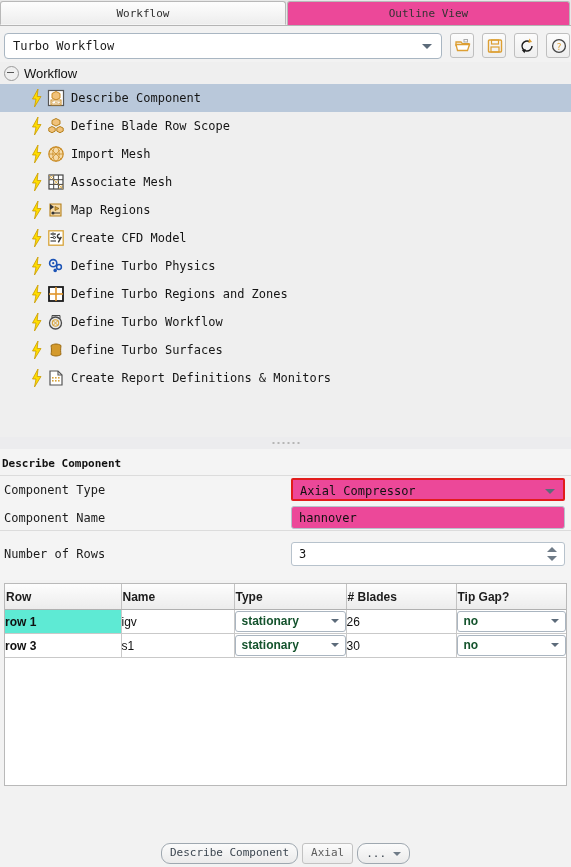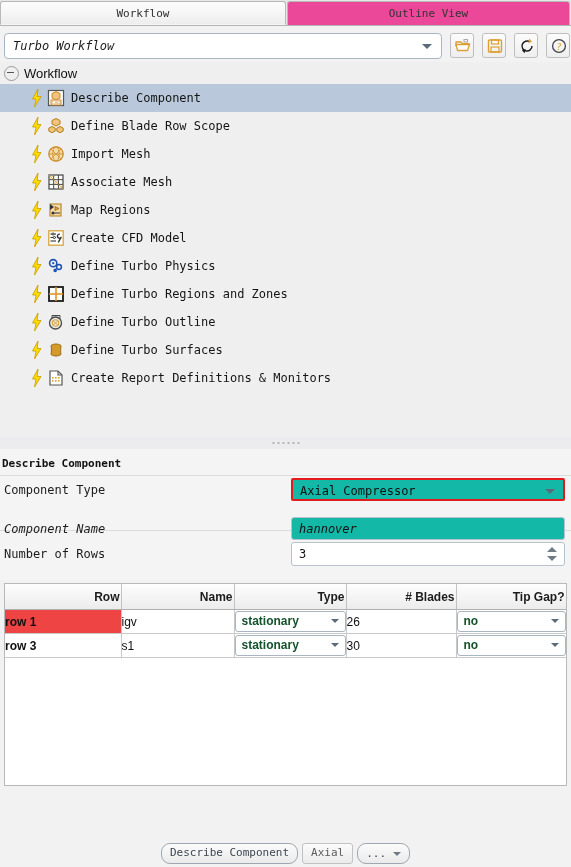--- a/index.html
+++ b/index.html
@@ -44,21 +44,21 @@
   }
   .tab.inactive {
     width: 283px;
     background: #ec4899;
     color: #333;
     margin-left: 1px;
   }
 
   
   .wfrow {
-    position: absolute; top: 33px; left: 0; width: 485px; height: 28px; font-style: italic;
+    position: absolute; top: 33px; left: 0; width: 485px; height: 28px;
   }
   .wf-combo {
     position: absolute; left: 4px; top: 0; width: 438px; height: 26px;
     background: #fff;
     border: 1px solid #a9b6c2;
     border-radius: 4px;
     box-sizing: border-box;
   }
   .wf-combo .txt {
     position: absolute; left: 8px; top: 5px;
@@ -150,21 +150,21 @@
   .prow { position: absolute; left: 0; width: 571px; height: 28px; }
   .plabel {
     position: absolute; left: 4px; top: 7px;
     font-family: "DejaVu Sans Mono", monospace;
     font-size: 12px; color: #1b1b1b;
     white-space: nowrap;
   }
   .pfield {
     position: absolute; left: 291px; top: 2px; width: 274px; height: 23px;
     box-sizing: border-box;
-    background: #14b8a6;
+    background: #ec4899;
     border: 1px solid #b7c2cc;
     border-radius: 3px;
   }
   .pfield.redout {
     border: 2px solid #e21c1c;
     border-radius: 2px;
   }
   .pfield .val {
     position: absolute; left: 7px; top: 4px;
     font-family: "DejaVu Sans Mono", monospace;
@@ -198,39 +198,39 @@
     overflow: hidden;
   }
   table.grid { border-collapse: collapse; width: 561px; table-layout: fixed; }
   table.grid th {
     height: 23px;
     background: linear-gradient(to bottom,#fdfdfd,#ececec);
     border-right: 1px solid #c2c2c2;
     border-bottom: 1px solid #b0b0b0;
     font-family: "Liberation Sans", sans-serif;
     font-size: 12px; font-weight: bold; color: #1c1c1c;
-    text-align: right;
+    text-align: left;
   }
   table.grid td {
     height: 23px;
     border-right: 1px solid #c9c9c9;
     border-bottom: 1px solid #c9c9c9;
     font-family: "Liberation Sans", sans-serif;
     font-size: 12px; color: #101010;
     padding: 0;
     background: #fff;
     vertical-align: middle;
   }
   td.rowhdr {
     background: #c6c6c6;
     font-weight: bold;
     padding-left: 6px;
     border-right: 1px solid #9d9d9d;
   }
-  td.rowhdr.sel { background: #ef4444; }
+  td.rowhdr.sel { background: #5eead4; }
   td .plain { }
   td.celldrop { padding: 0 2px; }
   .minidrop {
     position: relative; height: 19px; margin: 1px 0;
     background: #fff; border: 1px solid #aab5c0; border-radius: 3px;
   }
   .minidrop .mv {
     position: absolute; left: 6px; top: 2px;
     font-family: "Liberation Sans", sans-serif;
     font-size: 12px; font-weight: bold; color: #14532d;
@@ -424,21 +424,21 @@
     <div class="titem">
       <svg class="bolt" width="14" height="20" viewBox="0 0 14 20">
         <path d="M8 1 L2.5 11 H6 L4.5 19 L11 8.5 H7.2 Z" fill="#ffdd00" stroke="#c99a00" stroke-width="0.8"></path>
       </svg>
       <svg class="ticon" viewBox="0 0 18 18">
         <path d="M5 2.5 h8 v3 h-8 z" fill="#e8e8e8" stroke="#4a4a4a" stroke-width="1"></path>
         <circle cx="8.5" cy="10" r="6" fill="#e9e9e9" stroke="#4a4a4a" stroke-width="1.3"></circle>
         <circle cx="8.5" cy="10" r="3.2" fill="none" stroke="#d8a43a" stroke-width="1.1"></circle>
         <path d="M6.2 7.7 L10.8 12.3 M10.8 7.7 L6.2 12.3" stroke="#d8a43a" stroke-width="1"></path>
       </svg>
-      <span class="tlabel">Define Turbo Outline</span>
+      <span class="tlabel">Define Turbo Workflow</span>
     </div>
 
     <div class="titem">
       <svg class="bolt" width="14" height="20" viewBox="0 0 14 20">
         <path d="M8 1 L2.5 11 H6 L4.5 19 L11 8.5 H7.2 Z" fill="#ffdd00" stroke="#c99a00" stroke-width="0.8"></path>
       </svg>
       <svg class="ticon" viewBox="0 0 18 18">
         <path d="M4 4.5 c3-2 7-2 10 0 c-0.5 4 -0.5 6 0 9 c-3 2 -7 2 -10 0 c0.6-3 0.6-6 0-9 z" fill="#d49a2c" stroke="#9b6a12" stroke-width="1"></path>
       </svg>
       <span class="tlabel">Define Turbo Surfaces</span>
@@ -479,21 +479,21 @@
     <div class="sechdr">Describe Component</div>
 
     <div class="propbox">
       <div class="prow" style="top:0px;">
         <span class="plabel">Component Type</span>
         <div class="pfield redout">
           <span class="val">Axial Compressor</span>
           <span class="caret-dn"></span>
         </div>
       </div>
-      <div class="prow" style="top:39px;font-style:italic;">
+      <div class="prow" style="top:28px;">
         <span class="plabel">Component Name</span>
         <div class="pfield">
           <span class="val">hannover</span>
         </div>
       </div>
     </div>
 
     <div class="spinrow">
       <span class="plabel" style="top:5px;">Number of Rows</span>
       <div class="spin">

